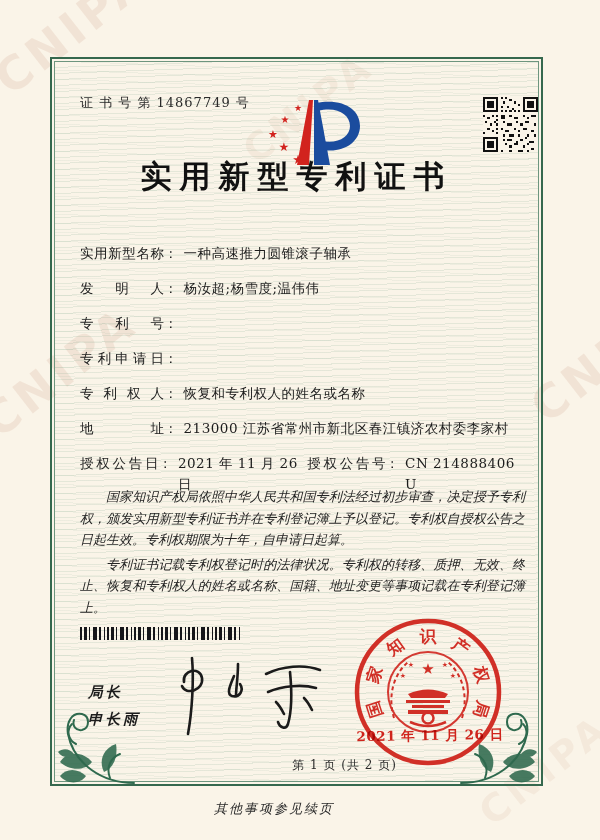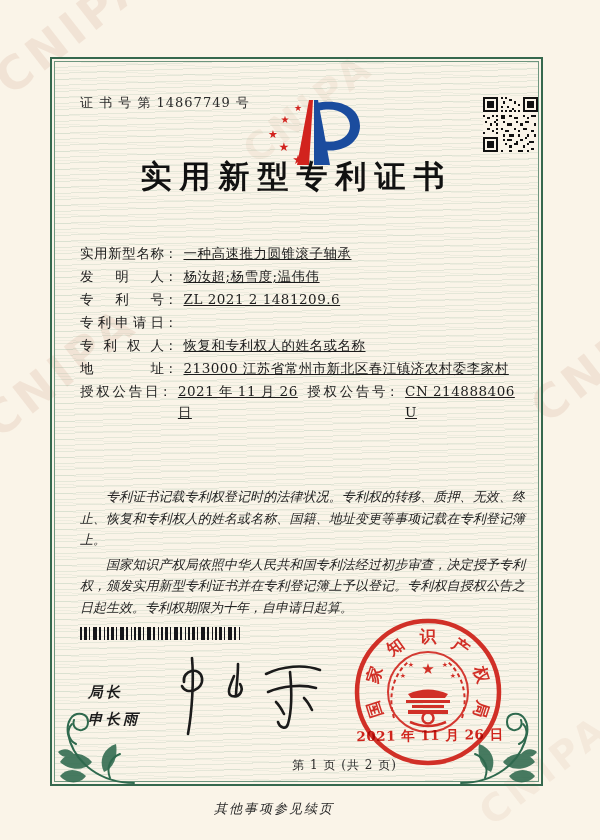--- a/index.html
+++ b/index.html
@@ -36,31 +36,31 @@
     position:absolute;left:80px;top:94px;font-size:13px;letter-spacing:1px;color:#2a2a2a;
   }
   .logo{position:absolute;left:252px;top:94px;width:110px;height:74px;}
   .qr{position:absolute;left:483px;top:97px;width:55px;height:55px;}
   .title{
     position:absolute;left:54px;top:156px;width:485px;text-align:center;
     font-size:31px;font-weight:bold;letter-spacing:8px;color:#111;
   }
   .fields{
     position:absolute;left:80px;top:243px;width:443px;
-    display:flex;flex-direction:column;gap:2px;font-size:13.5px;
+    display:flex;flex-direction:column;gap:14px;font-size:13.5px;
   }
   .frow{display:flex;align-items:baseline;line-height:21px;}
   .fpair{display:flex;align-items:flex-start;}
   .fpair + .fpair{}
   .flabel{
     display:inline-block;width:84px;text-align:justify;text-align-last:justify;
     color:#222;
   }
   .fcolon{margin-right:6px;color:#222;}
-  .fvalue{letter-spacing:0.5px;color:#1c1c1c;text-decoration:underline;}
+  .fvalue{letter-spacing:0.5px;color:#1c1c1c;}
   .paras{
     position:absolute;left:80px;top:486px;width:445px;
     font-size:13px;line-height:21.5px;text-align:justify;
     font-style:italic;color:#232323;
   }
   .paras p{margin:0 0 3px 0;text-indent:2em;}
   .barcode{
     position:absolute;left:80px;top:627px;width:162px;height:13px;
     background:repeating-linear-gradient(90deg,
       #16161a 0 2px, rgba(0,0,0,0) 2px 4px,
@@ -247,21 +247,20 @@
           <span class="fvalue">一种高速推力圆锥滚子轴承</span>
       </div>
       <div class="frow">
         <span class="flabel">发明人</span>
           <span class="fcolon">：</span>
           <span class="fvalue">杨汝超;杨雪度;温伟伟</span>
       </div>
       <div class="frow">
         <span class="flabel">专利号</span>
           <span class="fcolon">：</span>
-          <span class="fvalue">ZL 2021 2 1481209.6</span>
       </div>
       <div class="frow">
         <span class="flabel">专利申请日</span>
           <span class="fcolon">：</span>
       </div>
       <div class="frow">
         <span class="flabel">专利权人</span>
           <span class="fcolon">：</span>
           <span class="fvalue">恢复和专利权人的姓名或名称</span>
       </div>
@@ -278,22 +277,22 @@
         </span>
         <span class="fpair">
           <span class="flabel">授权公告号</span>
             <span class="fcolon">：</span>
             <span class="fvalue">CN 214888406 U</span>
         </span>
       </div>
     </div>
 
     <div class="paras">
+      <p>国家知识产权局依照中华人民共和国专利法经过初步审查，决定授予专利权，颁发实用新型专利证书并在专利登记簿上予以登记。专利权自授权公告之日起生效。专利权期限为十年，自申请日起算。</p>
       <p>专利证书记载专利权登记时的法律状况。专利权的转移、质押、无效、终止、恢复和专利权人的姓名或名称、国籍、地址变更等事项记载在专利登记簿上。</p>
-      <p>国家知识产权局依照中华人民共和国专利法经过初步审查，决定授予专利权，颁发实用新型专利证书并在专利登记簿上予以登记。专利权自授权公告之日起生效。专利权期限为十年，自申请日起算。</p>
     </div>
 
     <div class="barcode"></div>
 
     <div class="signer">
       <div>局长</div>
       <div>申长雨</div>
     </div>
 
     <svg class="autograph" viewBox="0 0 195 88">

